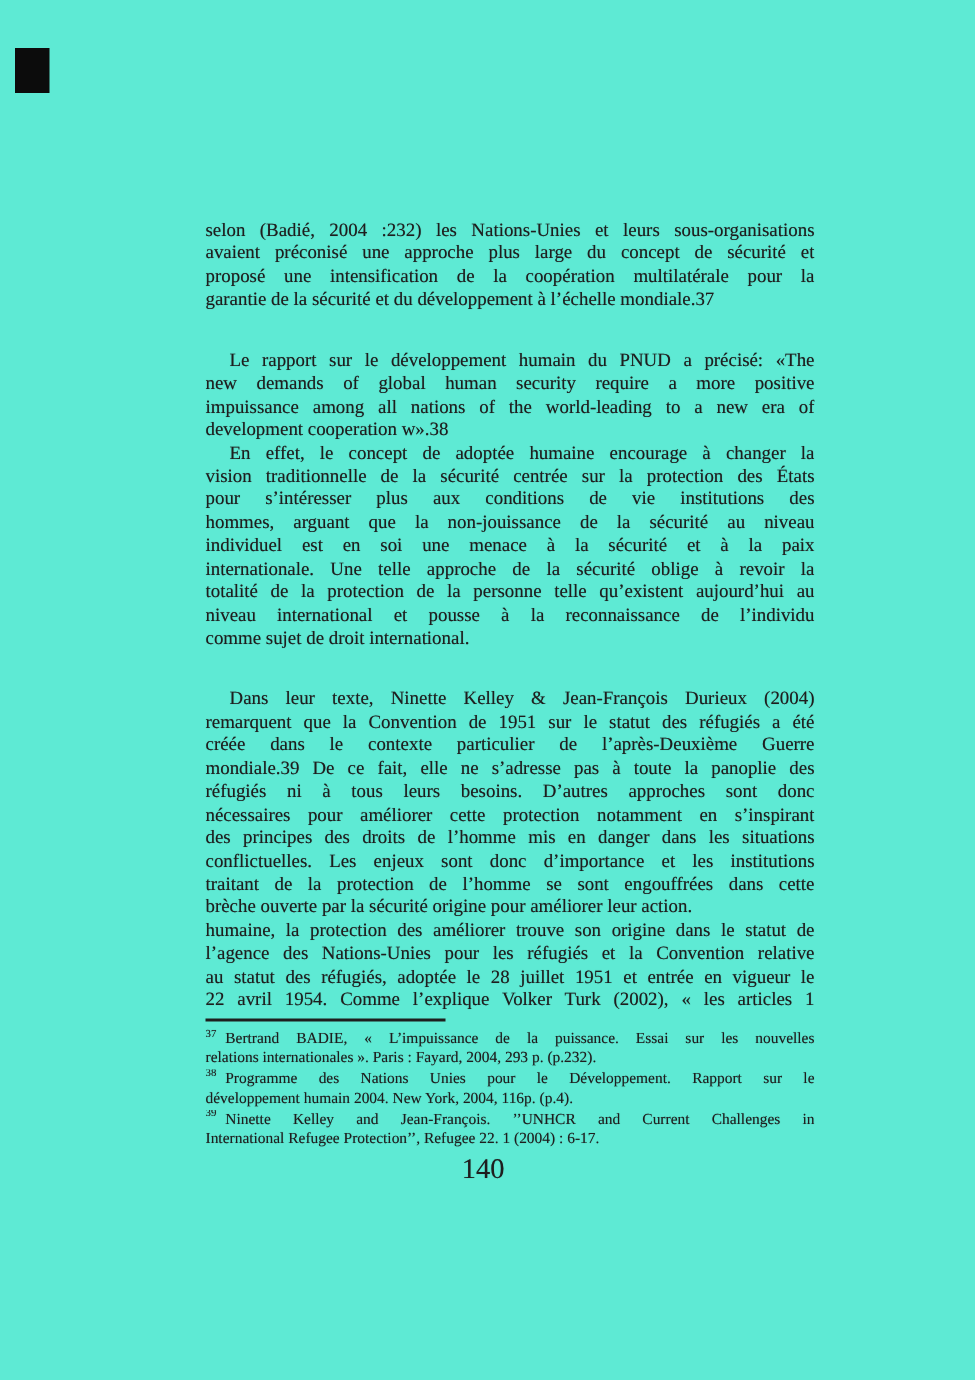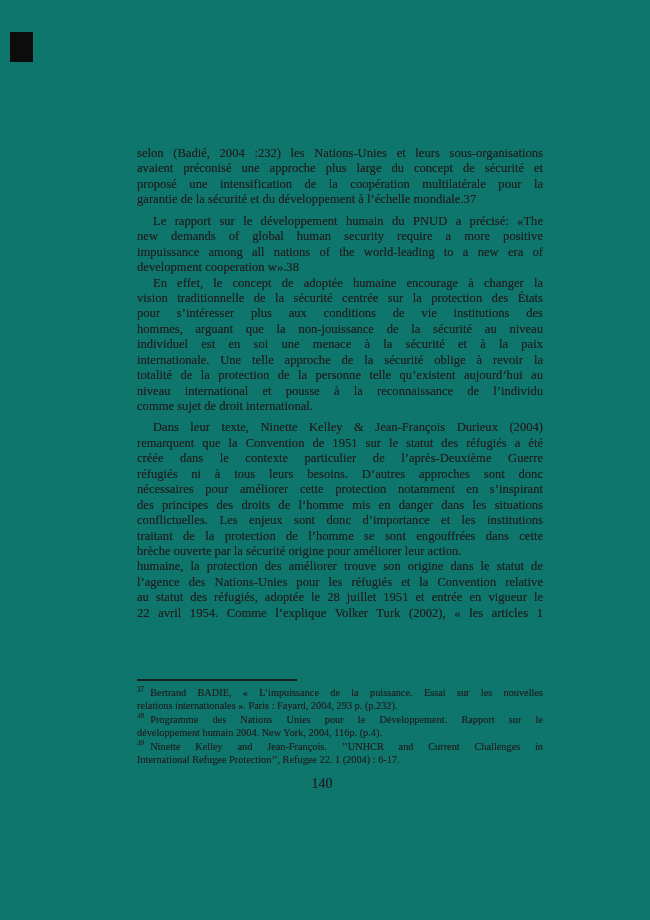--- a/index.html
+++ b/index.html
@@ -4,35 +4,35 @@
 <style>
   html, body { margin: 0; padding: 0; }
   body {
     width: 650px; height: 920px;
     background: #ffffff;
     font-family: "Liberation Serif", "DejaVu Serif", serif;
     color: #1e1e1e;
     overflow: hidden;
     position: relative;
   }
-  .page { position: absolute; inset: 0; background: #0f766e; }
+  .page { position: absolute; inset: 0; background: #5eead4; }
 
   .scan-artifact {
     position: absolute; left: 10px; top: 32px;
     width: 23px; height: 30px;
     background: #0c0c0c;
   }
 
   .body-text {
     position: absolute; left: 137px; top: 146px; width: 406px;
     font-size: 12.6px;
     text-shadow: 0 0 0.5px rgba(30,30,30,0.55);
   }
   .para { margin: 0; }
-  .para.spaced { margin-top: 6px; }
+  .para.spaced { margin-top: 25px; }
   .line {
     height: 15.45px; line-height: 15.45px;
     overflow: hidden;
     text-align: justify;
     text-align-last: justify;
     white-space: normal;
   }
   .line.last { text-align-last: left; }
   .line.indent { padding-left: 16px; }
 
@@ -53,24 +53,24 @@
     text-shadow: 0 0 0.5px rgba(30,30,30,0.5);
   }
   .fline.last { text-align-last: left; }
   .fline sup {
     font-size: 7.2px; line-height: 0;
     vertical-align: super;
     padding-right: 6px;
     margin-top: 16px;
   }
   .page-number {
-    margin-top: 10px;
+    margin-top: 3px;
     width: 370px;
     text-align: center;
-    font-size: 14px;
+    font-size: 19px;
     text-shadow: 0 0 0.5px rgba(30,30,30,0.5);
   }
 </style>
 </head>
 <body>
 
 <div class="page">
   <div class="scan-artifact"></div>
 
   <div class="body-text">
@@ -94,20 +94,21 @@
         <div class="line">individuel est en soi une menace à la sécurité et à la paix</div>
         <div class="line">internationale. Une telle approche de la sécurité oblige à revoir la</div>
         <div class="line">totalité de la protection de la personne telle qu’existent aujourd’hui au</div>
         <div class="line">niveau international et pousse à la reconnaissance de l’individu</div>
         <div class="line last">comme sujet de droit international.</div>
       </div>
       <div class="para spaced">
         <div class="line indent">Dans leur texte, Ninette Kelley &amp; Jean-François Durieux (2004)</div>
         <div class="line">remarquent que la Convention de 1951 sur le statut des réfugiés a été</div>
         <div class="line">créée dans le contexte particulier de l’après-Deuxième Guerre</div>
+        <div class="line">mondiale.39 De ce fait, elle ne s’adresse pas à toute la panoplie des</div>
         <div class="line">réfugiés ni à tous leurs besoins. D’autres approches sont donc</div>
         <div class="line">nécessaires pour améliorer cette protection notamment en s’inspirant</div>
         <div class="line">des principes des droits de l’homme mis en danger dans les situations</div>
         <div class="line">conflictuelles. Les enjeux sont donc d’importance et les institutions</div>
         <div class="line">traitant de la protection de l’homme se sont engouffrées dans cette</div>
         <div class="line last">brèche ouverte par la sécurité origine pour améliorer leur action.</div>
       </div>
       <div class="para">
         <div class="line">humaine, la protection des améliorer trouve son origine dans le statut de</div>
         <div class="line">l’agence des Nations-Unies pour les réfugiés et la Convention relative</div>

